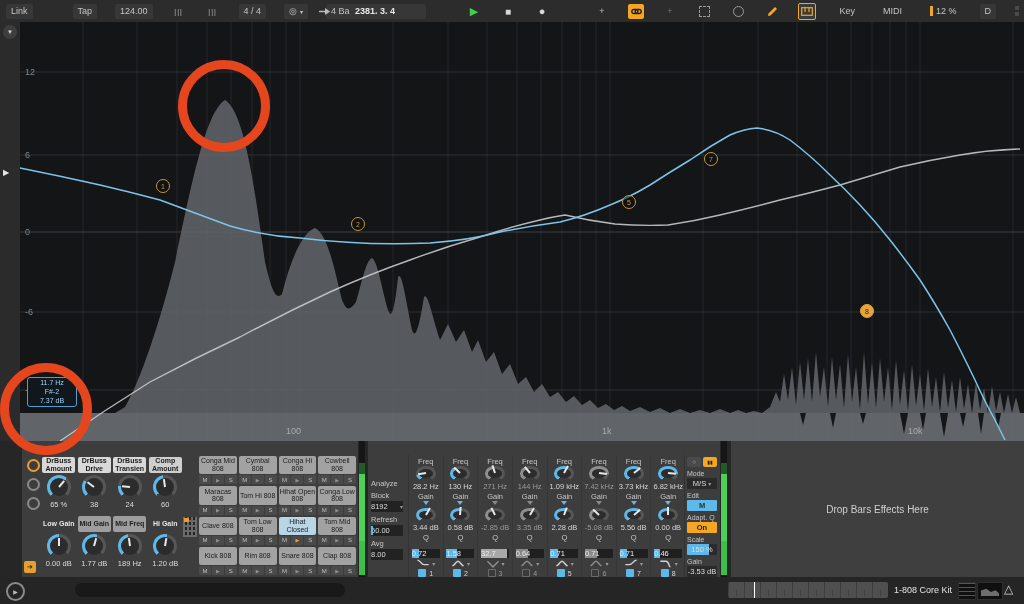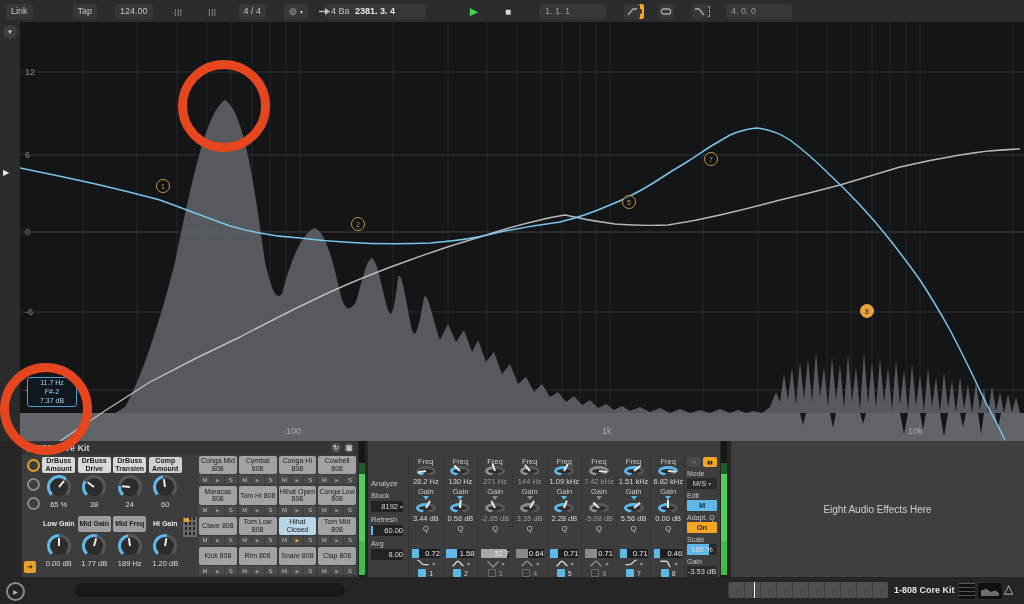--- a/index.html
+++ b/index.html
@@ -69,29 +69,29 @@
   .pad{display:flex;flex-direction:column;gap:1px;}
   .pname{flex:1;background:#a2a2a2;color:#1b1b1b;font-size:7px;line-height:1.1;text-align:center;border-radius:2px;display:flex;align-items:center;justify-content:center;padding:0 1px;}
   .pad[data-sel="1"] .pname{background:#b9d6e6;}
   .prow{height:9px;display:flex;gap:1px;}
   .prow span{flex:1;background:#4a4a4a;color:#c0c0c0;font-size:6px;display:flex;align-items:center;justify-content:center;border-radius:1px;}
   .prow .pp{color:#8f8f8f;font-size:5px;}
   .pad[data-sel="1"] .pp{color:#f2a22c;}
   
   .eqleft{position:absolute;left:0;top:14px;width:40px;bottom:0;border-right:1px solid #333;font-size:7.5px;color:#c6c6c6;}
   .eqleft .lbl{margin:3px 0 1px 3px;}
-  .valbox{width:32px;height:11px;background:#222;border-radius:1px;margin-left:3px;display:flex;align-items:center;justify-content:flex-end;font-size:7.5px;color:#ddd;gap:2px;position:relative;}
+  .valbox{width:32px;height:11px;background:#222;border-radius:1px;margin-left:3px;display:flex;align-items:center;justify-content:space-between;font-size:7.5px;color:#ddd;gap:2px;position:relative;}
   .bluetick{position:absolute;left:0;top:1px;bottom:1px;width:2px;background:#5fb8e8;}
   .bands{position:absolute;left:41px;top:14px;width:276px;bottom:0;display:flex;}
   .band{flex:1;border-left:1px solid #373737;display:flex;flex-direction:column;align-items:center;font-size:7.5px;color:#d6d6d6;padding-top:2px;}
   .band:first-child{border-left:none;}
   .blabel{font-size:7.5px;color:#c8c8c8;}
   .bval{font-size:7.5px;margin:1px 0;}
   .gmark{width:0;height:0;border:3px solid transparent;border-top:4px solid #5fb8e8;margin:0 auto;}
-  .qbox{width:28px;height:11px;background:#1f1f1f;border-radius:1px;position:relative;display:flex;align-items:center;justify-content:flex-end;margin-top:16px;}
+  .qbox{width:28px;height:11px;background:#1f1f1f;border-radius:1px;position:relative;display:flex;align-items:center;justify-content:flex-start;margin-top:7px;}
   .qbox i{position:absolute;left:0;top:0;bottom:0;}
   .qbox span{position:relative;font-size:7.5px;color:#ececec;}
   .ftype{height:11px;display:flex;align-items:center;gap:2px;margin-top:1px;}
   .ftype path{stroke:#d2d2d2;fill:none;stroke-width:1.3;}
   .ftype .dd{font-size:6px;color:#999;}
   .bfoot{display:flex;align-items:center;gap:3px;margin-top:1px;font-size:7px;}
   .cb{width:8px;height:8px;background:#5fb8e8;border-radius:1px;}
   .band[data-state="off"]{color:#9a9a9a;}
   .band[data-state="off"] .knob{--c:#8e8e8e;}
   .band[data-state="off"] .gmark{border-top-color:#8a8a8a;}
@@ -111,21 +111,21 @@
   .dropzone{position:absolute;left:731px;top:0;width:293px;height:136px;background:#3f3f3f;display:flex;align-items:center;justify-content:center;}
   .dropzone span{font-size:10px;color:#cfcfcf;}
   
   .sbar{position:absolute;left:0;top:577px;width:1024px;height:27px;background:#252525;}
   .prevbtn{position:absolute;left:6px;top:5px;width:15px;height:15px;border:2px solid #8a8a8a;border-radius:50%;color:#bbb;font-size:6px;display:flex;align-items:center;justify-content:center;}
   .hscroll{position:absolute;left:75px;top:6px;width:270px;height:14px;background:#191919;border-radius:7px;}
   .overview{position:absolute;left:728px;top:5px;width:160px;height:16px;background:#4f4f4f;border-radius:2px;
             background-image:repeating-linear-gradient(90deg,#3c3c3c 0 1px,transparent 1px 16px);}
   .overview::after{content:"";position:absolute;left:0;right:0;top:8px;bottom:2px;background-image:repeating-linear-gradient(90deg,#414141 0 1px,transparent 1px 8px);}
   .overview i{position:absolute;left:26px;top:0;bottom:0;width:1px;background:#fff;z-index:2;}
-  .chainname{position:absolute;left:894px;top:8px;font-size:9px;font-weight:bold;color:#e4e4e4;}
+  .chainname{position:absolute;left:894px;top:8px;font-size:9px;font-weight:normal;color:#e4e4e4;}
   .minibox{position:absolute;top:5px;height:16px;background:#101010;border:1px solid #2e2e2e;}
   .minibox.a{left:958px;width:16px;background-image:repeating-linear-gradient(0deg,transparent 0 3px,#555 3px 4px);}
   .minibox.b{left:977px;width:24px;}
   .minibox.b i{position:absolute;left:3px;top:4px;right:3px;bottom:3px;background:#6e6e6e;clip-path:polygon(0 100%,0 40%,30% 20%,55% 55%,80% 35%,100% 70%,100% 100%);}
   .logo{position:absolute;left:1004px;top:5px;font-size:12px;color:#cfcfcf;}
 </style>
 </head>
 <body>
 
 <div id="app">
@@ -163,38 +163,40 @@
           </svg>
       </div>
       <div class="tico tplain dim">+</div>
       <div class="tico tplain">
           <span class="dashedsq"></span>
         </div>
       <div class="tico tplain">
           <span class="circ"></span>
         </div>
     </div>
-    <div class="tgrp" style="left:540px">
-      <div class="tbox" style="width:56px;justify-content:space-between;color:#9a9a9a">1. 1. 1</div>
-      <div class="tico">
-          <svg class="mic" width="12" height="9" viewBox="0 0 12 9">
-            <path d="M2 8 L7 2 L11 2" stroke="#aaa" stroke-width="1.3" fill="none"></path>
+    <div class="tgrp" style="right:4px">
+      <div class="tico orangebox tplain" style="background:none">
+        <svg class="mic" width="11" height="11" viewBox="0 0 11 11">
+            <path d="M1 10 L3.5 9.5 L10 3 L8 1 L1.5 7.5 Z" fill="#f5a623"></path>
           </svg>
+      </div>
+      <div class="tico orangeborder">
+        <svg class="mic" width="12" height="9" viewBox="0 0 12 9">
+            <rect x="0.7" y="0.7" width="10.6" height="7.6" fill="none" stroke="#f5a623" stroke-width="1.2"></rect>
+            <path d="M4 1 V5 M8 1 V5" stroke="#f5a623" stroke-width="1.2"></path>
+          </svg>
+      </div>
+      <div class="tbox tplain">Key</div>
+      <div class="tbox tplain">MIDI</div>
+      <div class="tbox tplain"><span class="cpubar"></span><span>12 %</span></div>
+      <div class="tbox">D</div>
+      <div style="display:flex;flex-direction:column">
+          <span class="cornersq"></span>
+          <span class="cornersq"></span>
         </div>
-      <div class="tico">
-          <svg class="mic" width="12" height="9" viewBox="0 0 12 9">
-            <rect x="1.5" y="2" width="9" height="5" rx="2" stroke="#aaa" stroke-width="1.3" fill="none"></rect>
-          </svg>
-        </div>
-      <div class="tico">
-          <svg class="mic" width="12" height="9" viewBox="0 0 12 9">
-            <path d="M1 2 L5 2 L10 8" stroke="#aaa" stroke-width="1.3" fill="none"></path>
-          </svg>
-        </div>
-      <div class="tbox" style="width:56px;justify-content:space-between;color:#9a9a9a">4. 0. 0</div>
     </div>
   </div>
 
   <div class="rail">
     <div class="foldbtn">▼</div>
     <div class="railarrow">▶</div>
     <div class="raildots">
         <i></i>
         <i></i>
         <i></i>
@@ -240,28 +242,20 @@
 
   <div class="infobox">
     <div>11.7 Hz</div>
     <div>F#-2</div>
     <div>7.37 dB</div>
   </div>
 
   <div class="devstrip">
 
     <div class="dev" style="left:22px;width:336px">
-      <div class="devtitle">
-        <span class="led"></span>
-        <span>808 Core Kit</span>
-        <span class="tright">
-          <span class="ticon">↻</span>
-          <span class="ticon">▣</span>
-        </span>
-      </div>
       <div class="mcol">
         <div class="mvari"></div>
         <div class="gcirc"></div>
         <div class="gcirc"></div>
       </div>
       <div class="mapbtn">➔</div>
       <div class="macros">
 
           <div class="macro">
             <div class="mlabel" style="background:#d8d8d8;color:#1c1c1c">DrBuss Amount</div>
@@ -633,21 +627,21 @@
             </div>
             <div class="bfoot">
               <span class="cb"></span>
               <span>6</span>
             </div>
           </div>
 
           <div class="band" data-state="on">
             <div class="blabel">Freq</div>
             <div class="knob" style="--p:52%;--r:411deg"></div>
-            <div class="bval">1.51 kHz</div>
+            <div class="bval">3.73 kHz</div>
             <div class="blabel">Gain</div>
             <div class="gmark"></div>
             <div class="knob" style="--p:51%;--r:410deg"></div>
             <div class="bval">5.56 dB</div>
             <div class="blabel">Q</div>
             <div class="qbox">
               <i style="width:28%;background:#5fb8e8"></i>
               <span>0.71</span>
             </div>
             <div class="ftype">
@@ -715,21 +709,21 @@
         <div class="rbox">
             <span>-3.53 dB</span>
           </div>
       </div>
     </div>
     <div class="meter" style="left:721px">
         <i></i>
       </div>
 
     <div class="dropzone">
-      <span>Eight Audio Effects Here</span>
+      <span>Drop Bars Effects Here</span>
     </div>
   </div>
 
   <div class="sbar">
     <div class="prevbtn">▶</div>
     <div class="hscroll"></div>
     <div class="overview">
         <i></i>
       </div>
     <div class="chainname">1-808 Core Kit</div>

